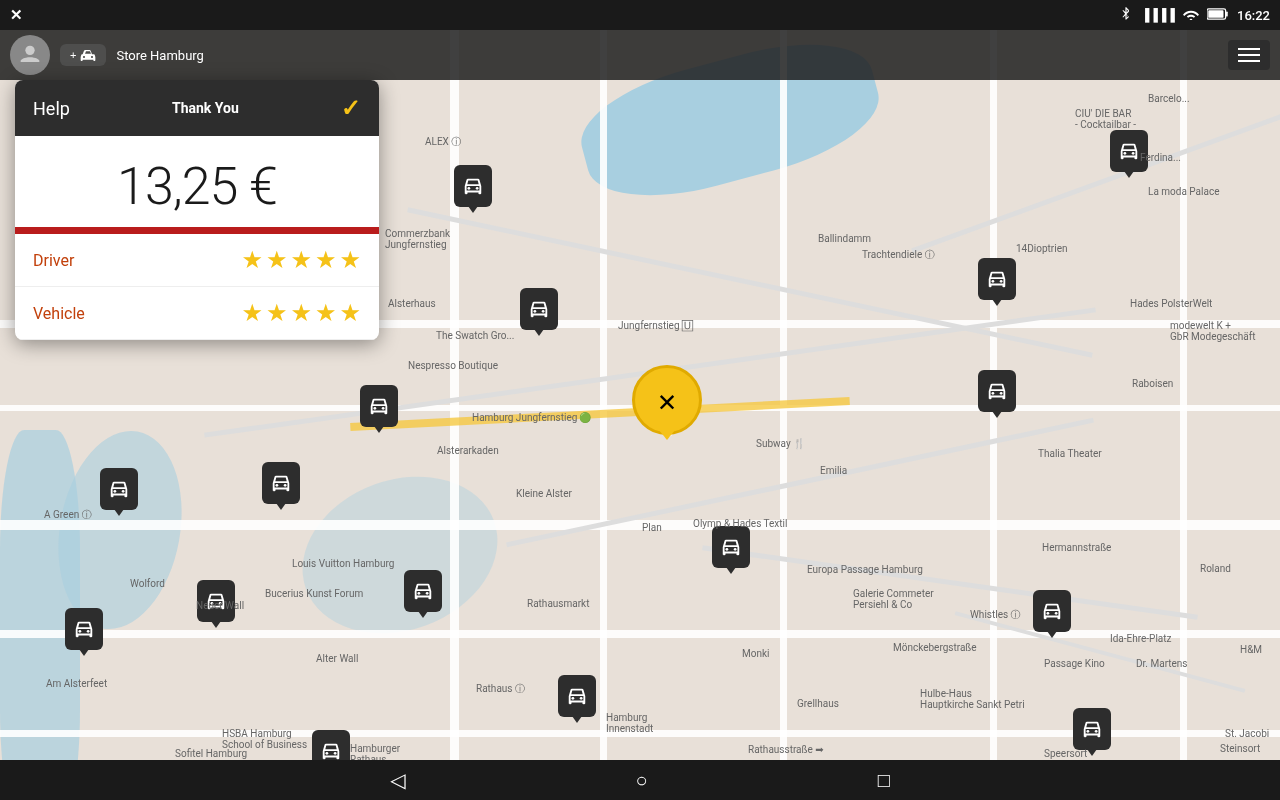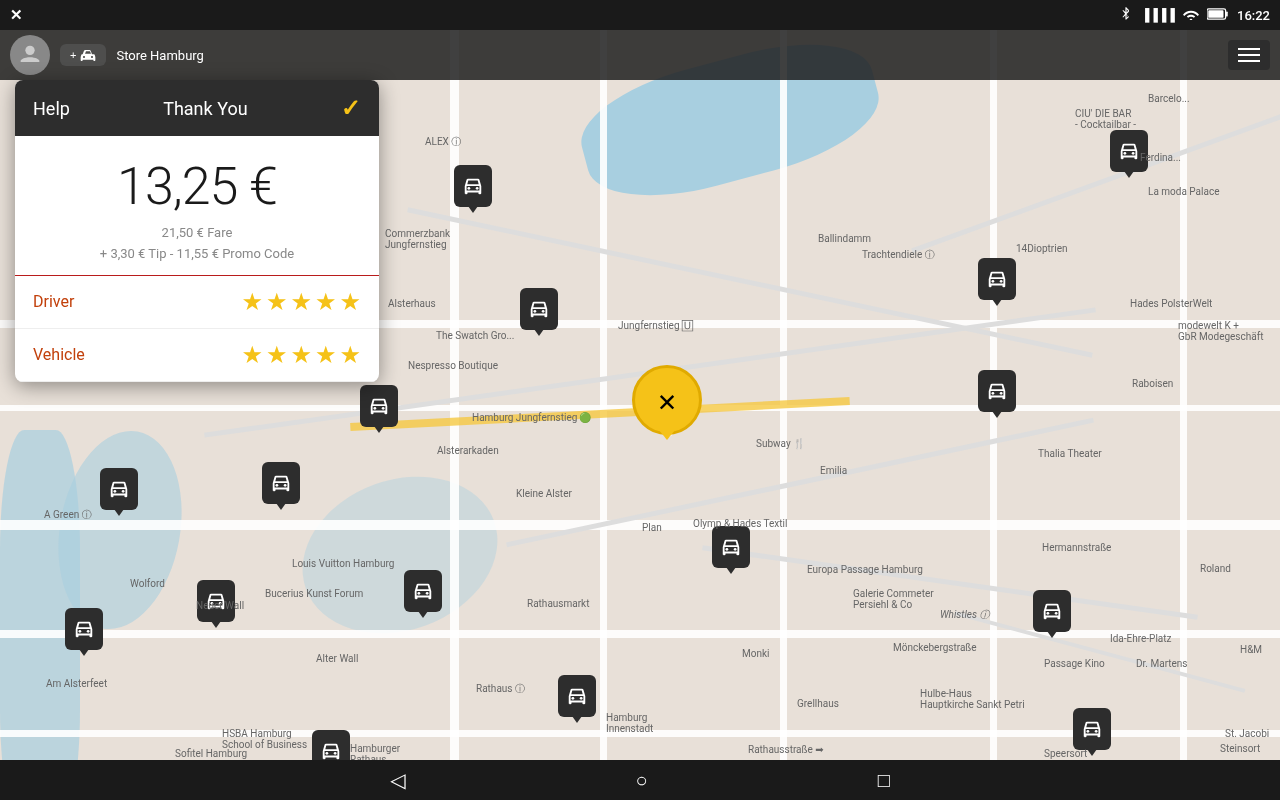--- a/index.html
+++ b/index.html
@@ -167,32 +167,32 @@
 
     
     .panel-header {
       background: #2d2d2d;
       display: flex;
       align-items: center;
       justify-content: space-between;
       padding: 14px 18px;
     }
     .panel-header-left { color: #fff; font-size: 18px; font-weight: 400; }
-    .panel-header-center { color: #fff; font-size: 18px; font-weight: 400; }
+    .panel-header-center { color: #fff; font-size: 14px; font-weight: 700; }
     .panel-header-check {
       color: #f5c218;
       font-size: 24px;
       font-weight: bold;
     }
 
     
     .price-section {
       padding: 20px 18px 10px;
       text-align: center;
-      border-bottom: 1px solid #b91c1c;
+      border-bottom: 7px solid #b91c1c;
     }
     .price-main {
       font-size: 52px;
       font-weight: 300;
       color: #1a1a1a;
       letter-spacing: -1px;
     }
     .price-detail {
       color: #888;
       font-size: 13px;
@@ -463,38 +463,38 @@
   <span class="label-sm" style="left:292px;top:528px;">Louis Vuitton Hamburg</span>
   <span class="label-sm" style="left:1132px;top:348px;">Raboisen</span>
   <span class="label-sm" style="left:893px;top:612px;">Mönckebergstraße</span>
   <span class="label-sm" style="left:516px;top:458px;">Kleine Alster</span>
   <span class="label-sm" style="left:820px;top:435px;">Emilia</span>
   <span class="label-sm" style="left:1042px;top:488px;margin-top:24px;">Hermannstraße</span>
   <span class="label-sm" style="left:1148px;top:63px;">Barcelo...</span>
   <span class="label-sm" style="left:1075px;top:78px;">CIU' DIE BAR<br>- Cocktailbar -</span>
   <span class="label-sm" style="left:1148px;top:156px;">La moda Palace</span>
   <span class="label-sm" style="left:853px;top:558px;">Galerie Commeter<br>Persiehl &amp; Co</span>
-  <span class="label-sm" style="left:940px;top:578px;font-style:italic;">Whistles ⓘ</span>
+  <span class="label-sm" style="left:970px;top:578px;">Whistles ⓘ</span>
   <span class="label-sm" style="left:1110px;top:603px;">Ida-Ehre-Platz</span>
   <span class="label-sm" style="left:1044px;top:628px;">Passage Kino</span>
   <span class="label-sm" style="left:1136px;top:628px;">Dr. Martens</span>
   <span class="label-sm" style="left:1240px;top:614px;">H&amp;M</span>
   <span class="label-sm" style="left:1225px;top:698px;">St. Jacobi</span>
   <span class="label-sm" style="left:1200px;top:533px;">Roland</span>
   <span class="label-sm" style="left:1220px;top:713px;">Steinsort</span>
   <span class="label-sm" style="left:46px;top:648px;">Am Alsterfeet</span>
   <span class="label-sm" style="left:222px;top:698px;">HSBA Hamburg<br>School of Business</span>
   <span class="label-sm" style="left:350px;top:713px;">Hamburger<br>Rathaus</span>
   <span class="label-sm" style="left:175px;top:718px;">Sofitel Hamburg<br>Alter Wall</span>
   <span class="label-sm" style="left:44px;top:478px;">A Green ⓘ</span>
   <span class="label-sm" style="left:316px;top:623px;">Alter Wall</span>
   <span class="label-sm" style="left:196px;top:570px;">Neuer Wall</span>
   <span class="label-sm" style="left:1140px;top:122px;">Ferdina...</span>
   <span class="label-sm" style="left:1130px;top:268px;">Hades PolsterWelt</span>
-  <span class="label-sm" style="left:1170px;top:290px;margin-left:8px;">modewelt K +<br>GbR Modegeschäft</span>
+  <span class="label-sm" style="left:1170px;top:290px;">modewelt K +<br>GbR Modegeschäft</span>
   <span class="label-sm" style="left:920px;top:658px;">Hulbe-Haus<br>Hauptkirche Sankt Petri</span>
   <span class="label-sm" style="left:606px;top:682px;">Hamburg<br>Innenstadt</span>
   <span class="label-sm" style="left:582px;top:732px;">Ossewski Treuhand</span>
   <span class="label-sm" style="left:553px;top:754px;">mama - Die...</span>
   <span class="label-sm" style="left:622px;top:492px;padding-left:20px;">Plan</span>
   <span class="label-sm" style="left:1044px;top:718px;">Speersort</span>
 </div>
 
 <div id="top-bar">
   <div class="avatar">
@@ -520,24 +520,20 @@
 <div id="overlay-panel">
 
   <div class="panel-header">
     <span class="panel-header-left">Help</span>
     <span class="panel-header-center">Thank You</span>
     <span class="panel-header-check">✓</span>
   </div>
 
   <div class="price-section">
     <div class="price-main">13,25 €</div>
-    <div class="price-detail">
-      <span>21,50 € Fare</span><br>
-      <span>+ 3,30 € Tip - 11,55 € Promo Code</span>
-    </div>
   </div>
 
   <div class="rating-row">
     <span class="rating-label">Driver</span>
     <div class="stars">
       <span class="star">★</span>
       <span class="star">★</span>
       <span class="star">★</span>
       <span class="star">★</span>
       <span class="star">★</span>

